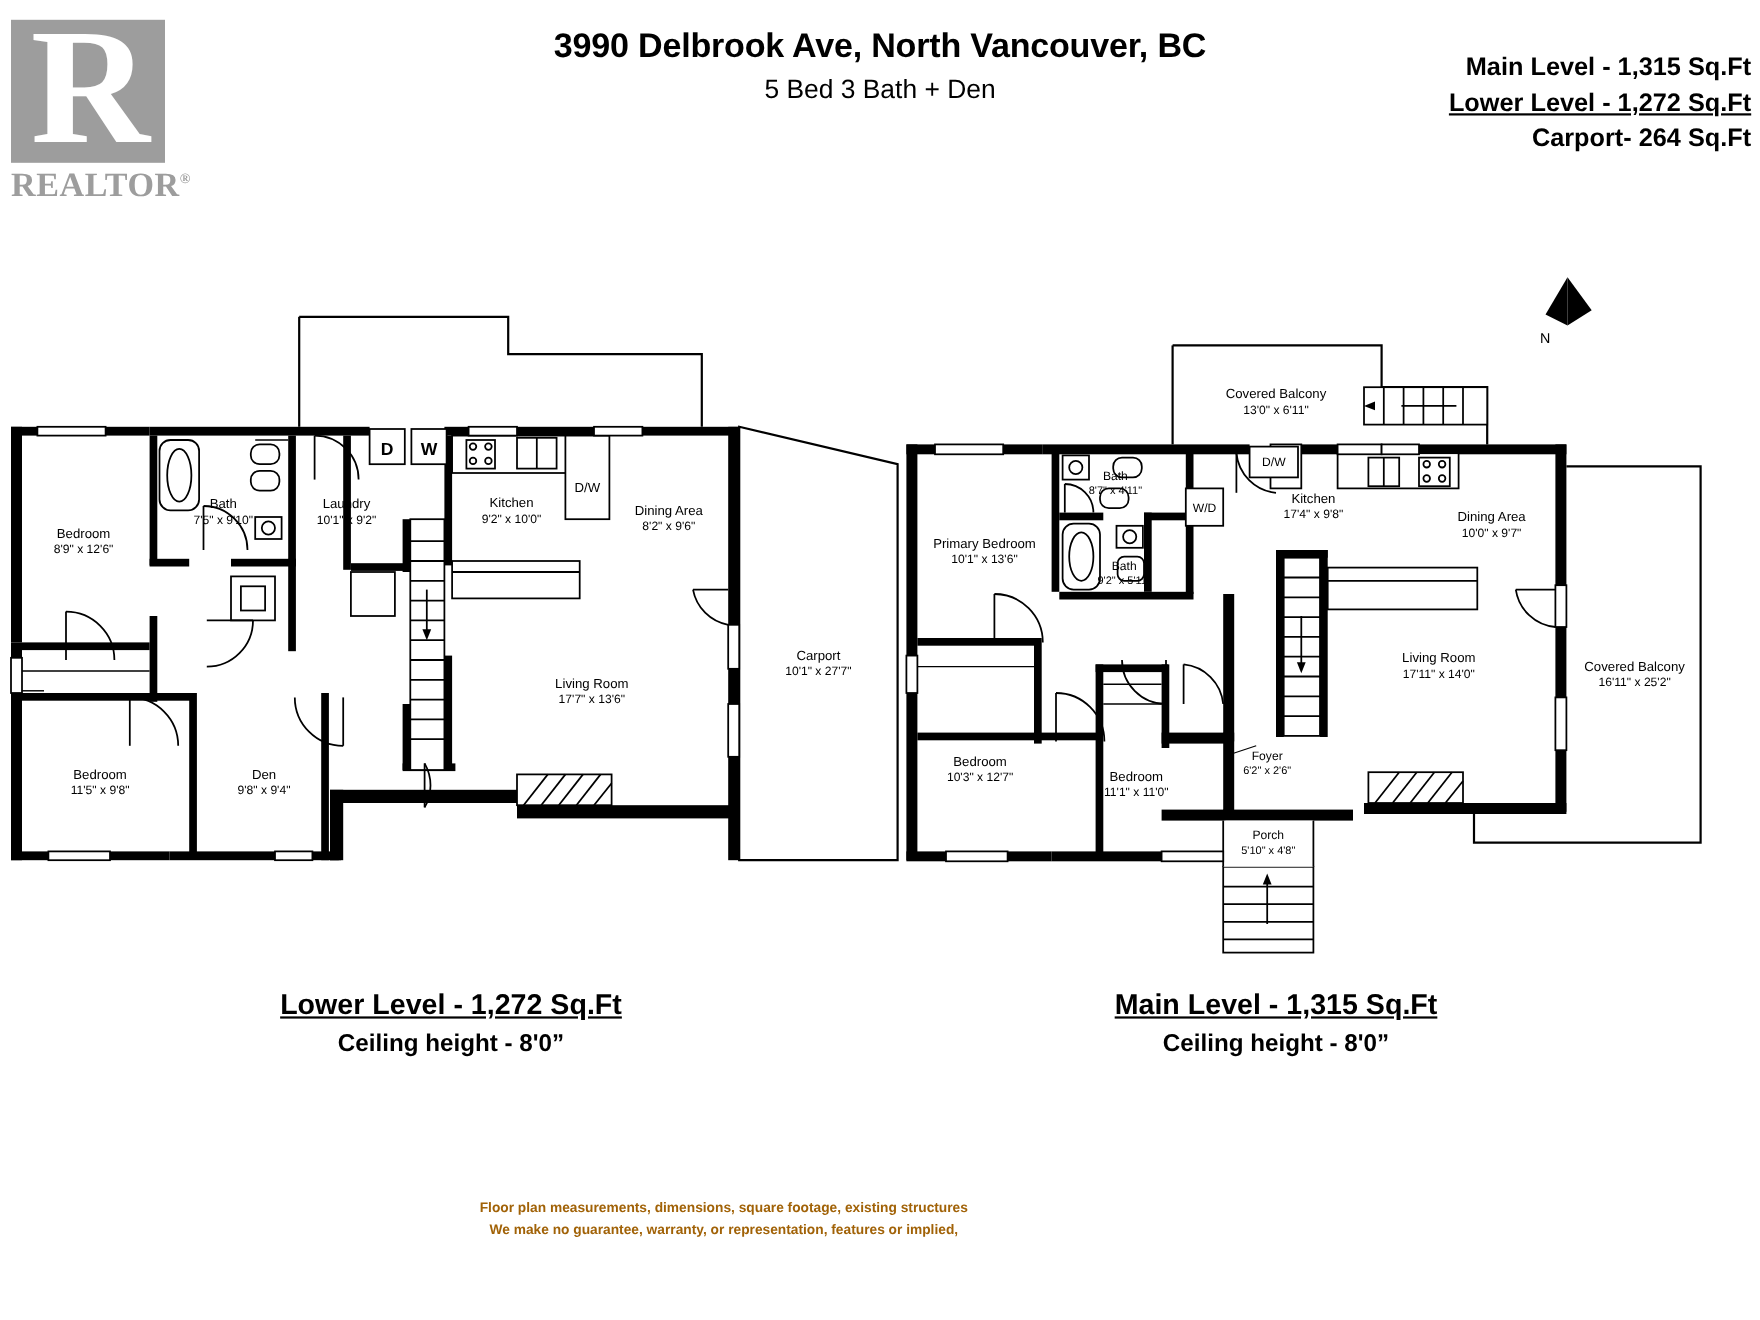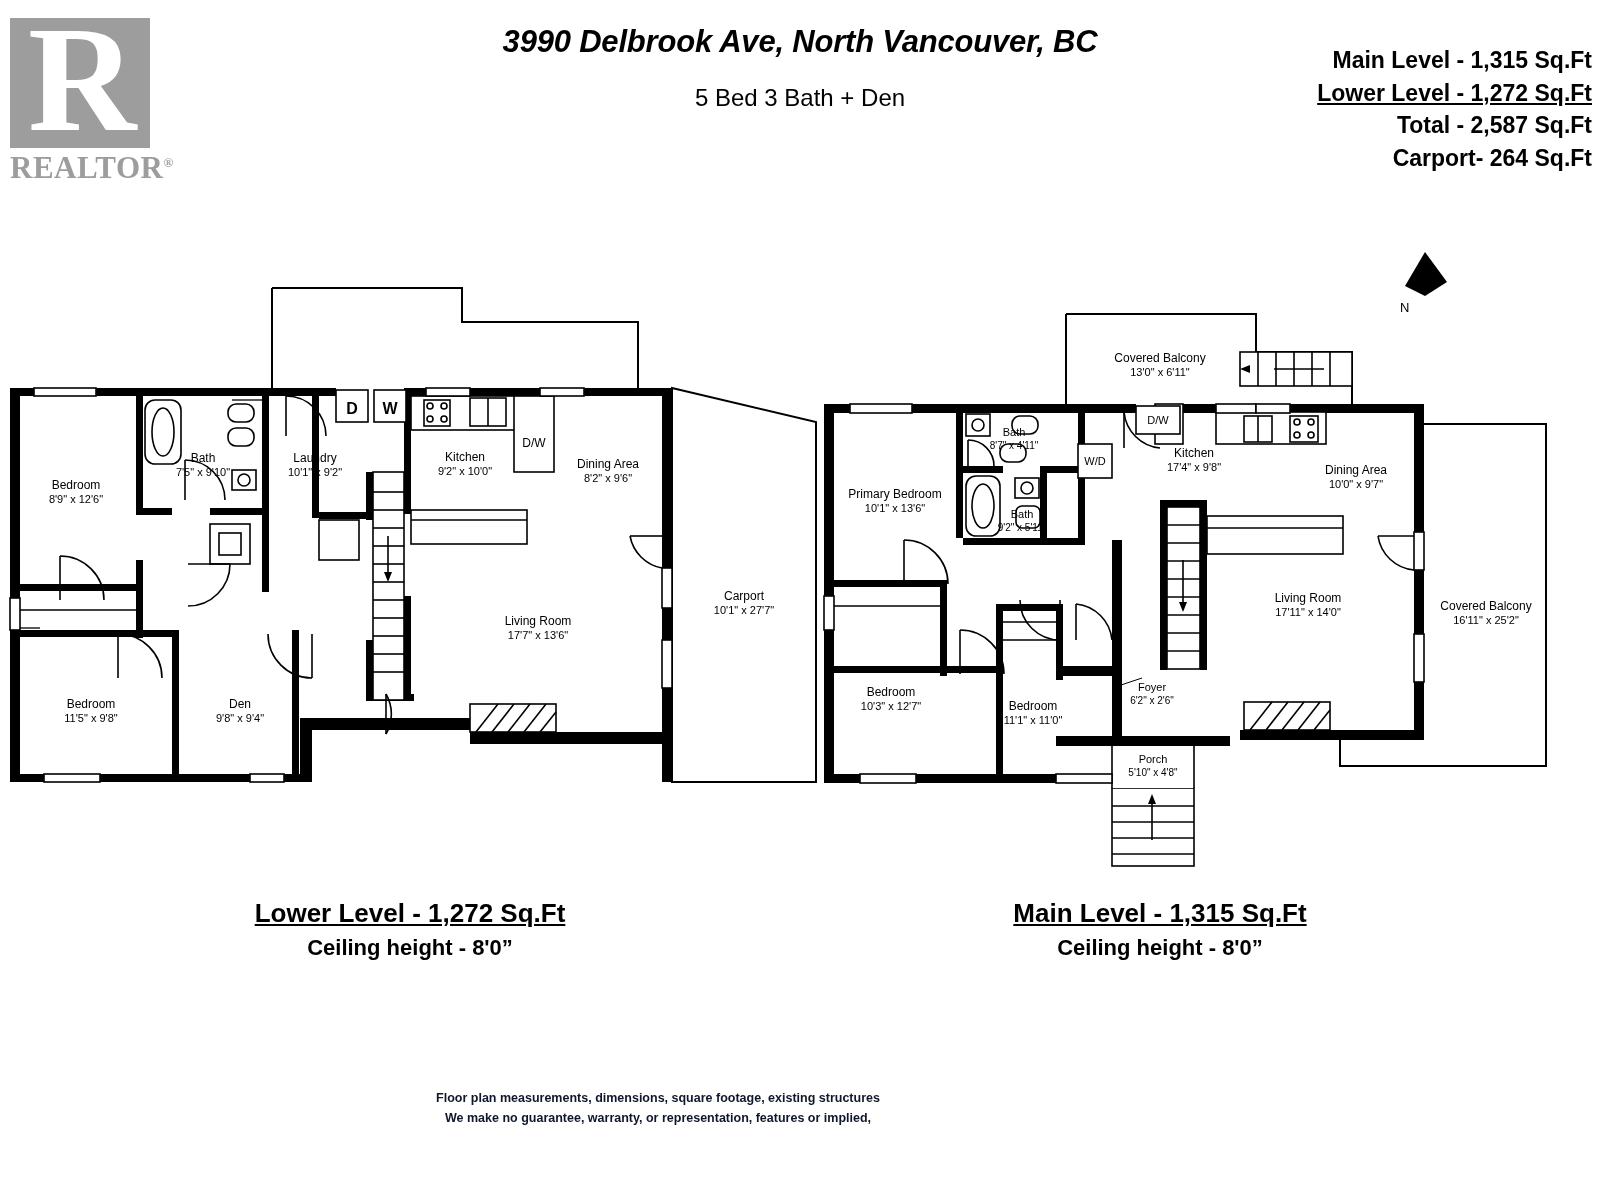--- a/index.html
+++ b/index.html
@@ -59,25 +59,24 @@
     position: absolute;
     left: 380px;
     top: 24px;
     width: 840px;
     text-align: center;
   }
   .title-main {
     font-size: 31px;
     font-weight: bold;
     letter-spacing: -0.2px;
-    font-style: italic;
   }
   .title-sub {
     font-size: 24px;
-    margin-top: 24px;
+    margin-top: 8px;
   }
 
   .stats-block {
     position: absolute;
     right: 8px;
     top: 44px;
     text-align: right;
     font-size: 23px;
     font-weight: bold;
     line-height: 1.42;
@@ -127,21 +126,21 @@
   
   .disclaimer {
     position: absolute;
     left: 0;
     top: 1088px;
     width: 1316px;
     text-align: center;
     font-size: 12.5px;
     font-weight: bold;
     line-height: 1.62;
-    color: #0f172a;
+    color: #a16207;
   }
 
   
   text { font-family: "Liberation Sans", sans-serif; }
 </style>
 </head>
 <body>
 
 <div class="realtor-logo">
   <div class="realtor-mark">
@@ -151,21 +150,20 @@
 </div>
 
 <div class="title-block">
   <div class="title-main">3990 Delbrook Ave, North Vancouver, BC</div>
   <div class="title-sub">5 Bed 3 Bath + Den</div>
 </div>
 
 <div class="stats-block">
   <div>Main Level - 1,315 Sq.Ft</div>
   <div class="underlined">Lower Level - 1,272 Sq.Ft</div>
-  <div>Total - 2,587 Sq.Ft</div>
   <div>Carport- 264 Sq.Ft</div>
 </div>
 
 <div class="north">
   <svg width="70" height="75" viewBox="0 0 70 75">
     <polygon points="30,2 30,46 10,36" fill="#000"></polygon>
     <polygon points="30,2 30,46 52,30" fill="#000" opacity="0"></polygon>
     <polygon points="30,2 52,32 30,46" fill="#000"></polygon>
     <text x="5" y="62" font-size="13" fill="#000">N</text>
   </svg>

